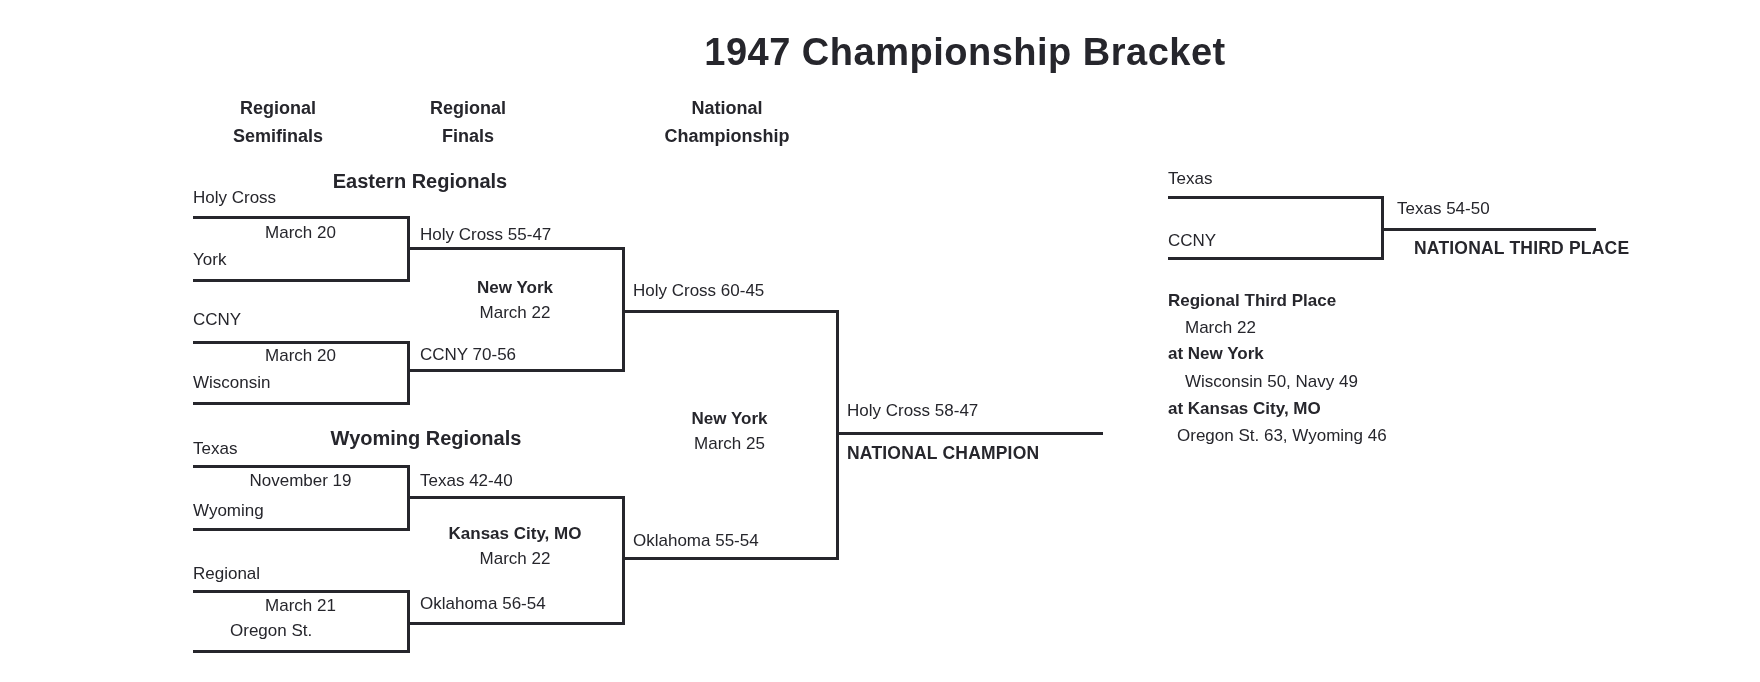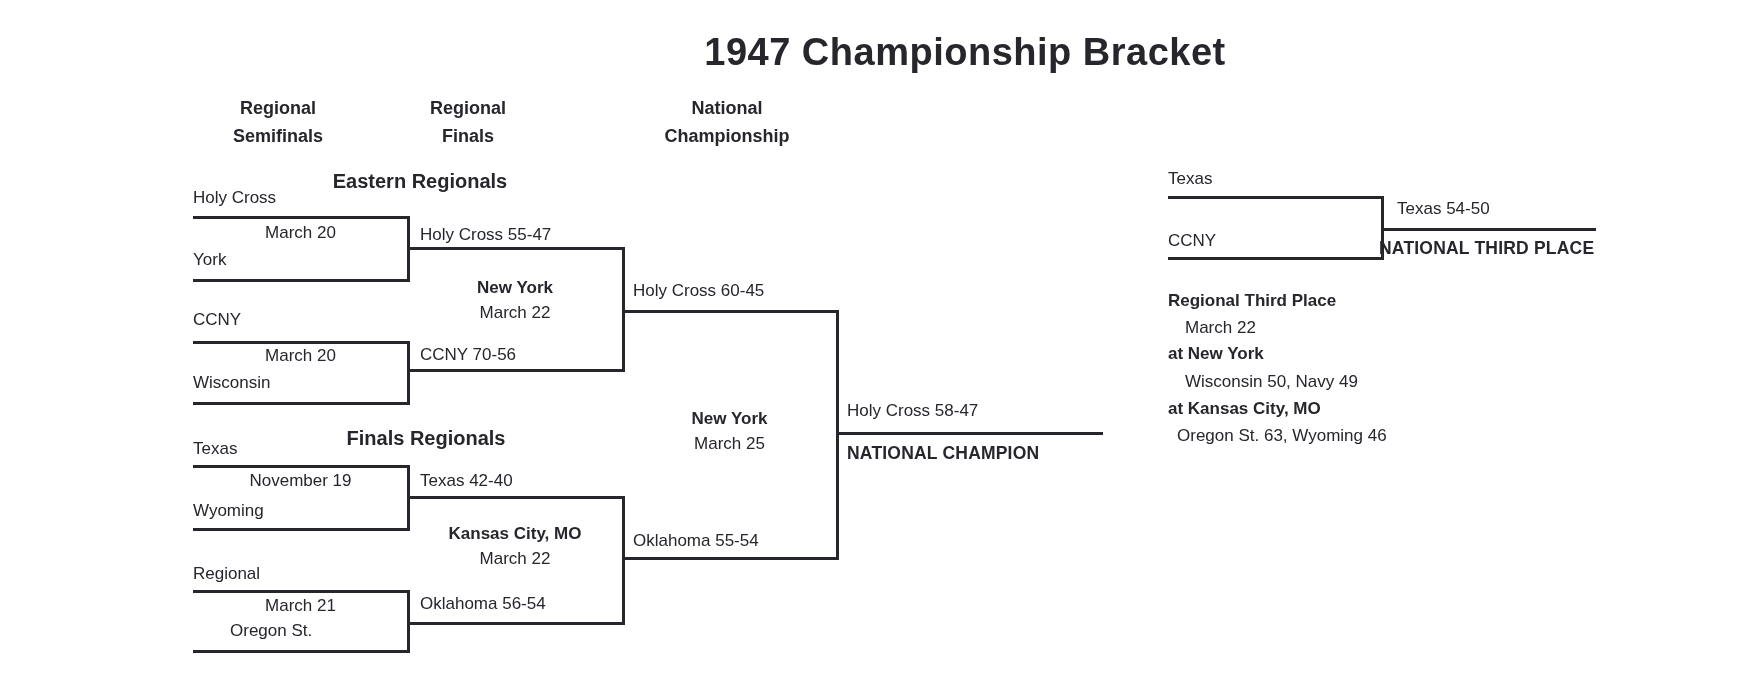--- a/index.html
+++ b/index.html
@@ -34,21 +34,21 @@
   <div class="col-h" style="left:368px;top:94px;">
     <span style="display:block">Regional</span>
     <span style="display:block">Finals</span>
   </div>
   <div class="col-h" style="left:627px;top:94px;">
     <span style="display:block">National</span>
     <span style="display:block">Championship</span>
   </div>
 
   <div class="reg-h" style="left:310px;top:169px;">Eastern Regionals</div>
-  <div class="reg-h" style="left:316px;top:426px;">Finals Regionals</div>
+  <div class="reg-h" style="left:316px;top:426px;">Wyoming Regionals</div>
 
   <div class="t" style="left:193px;top:188px;">Holy Cross</div>
   <div class="t ctr" style="left:193px;top:223px;width:215px;">March 20</div>
   <div class="t" style="left:193px;top:250px;">York</div>
   <div class="hl" style="left:193px;top:216px;width:217px;"></div>
   <div class="hl" style="left:193px;top:279px;width:217px;"></div>
   <div class="vl" style="left:407px;top:216px;height:66px;"></div>
   <div class="t" style="left:420px;top:225px;">Holy Cross 55-47</div>
 
   <div class="t" style="left:193px;top:310px;">CCNY</div>
@@ -98,21 +98,21 @@
   <div class="t" style="left:847px;top:401px;">Holy Cross 58-47</div>
   <div class="t cap" style="left:847px;top:443px;">NATIONAL CHAMPION</div>
 
   <div class="t" style="left:1168px;top:169px;">Texas</div>
   <div class="t" style="left:1168px;top:231px;">CCNY</div>
   <div class="hl" style="left:1168px;top:196px;width:216px;"></div>
   <div class="hl" style="left:1168px;top:257px;width:216px;"></div>
   <div class="vl" style="left:1381px;top:196px;height:64px;"></div>
   <div class="hl" style="left:1381px;top:228px;width:215px;"></div>
   <div class="t" style="left:1397px;top:199px;">Texas 54-50</div>
-  <div class="t cap" style="left:1379px;top:238px;">NATIONAL THIRD PLACE</div>
+  <div class="t cap" style="left:1414px;top:238px;">NATIONAL THIRD PLACE</div>
 
   <div class="t b" style="left:1168px;top:291px;">Regional Third Place</div>
   <div class="t" style="left:1185px;top:318px;">March 22</div>
   <div class="t b" style="left:1168px;top:344px;">at New York</div>
   <div class="t" style="left:1185px;top:372px;">Wisconsin 50, Navy 49</div>
   <div class="t b" style="left:1168px;top:399px;">at Kansas City, MO</div>
   <div class="t" style="left:1177px;top:426px;text-align:right;">Oregon St. 63, Wyoming 46</div>
 
 </div>
 

